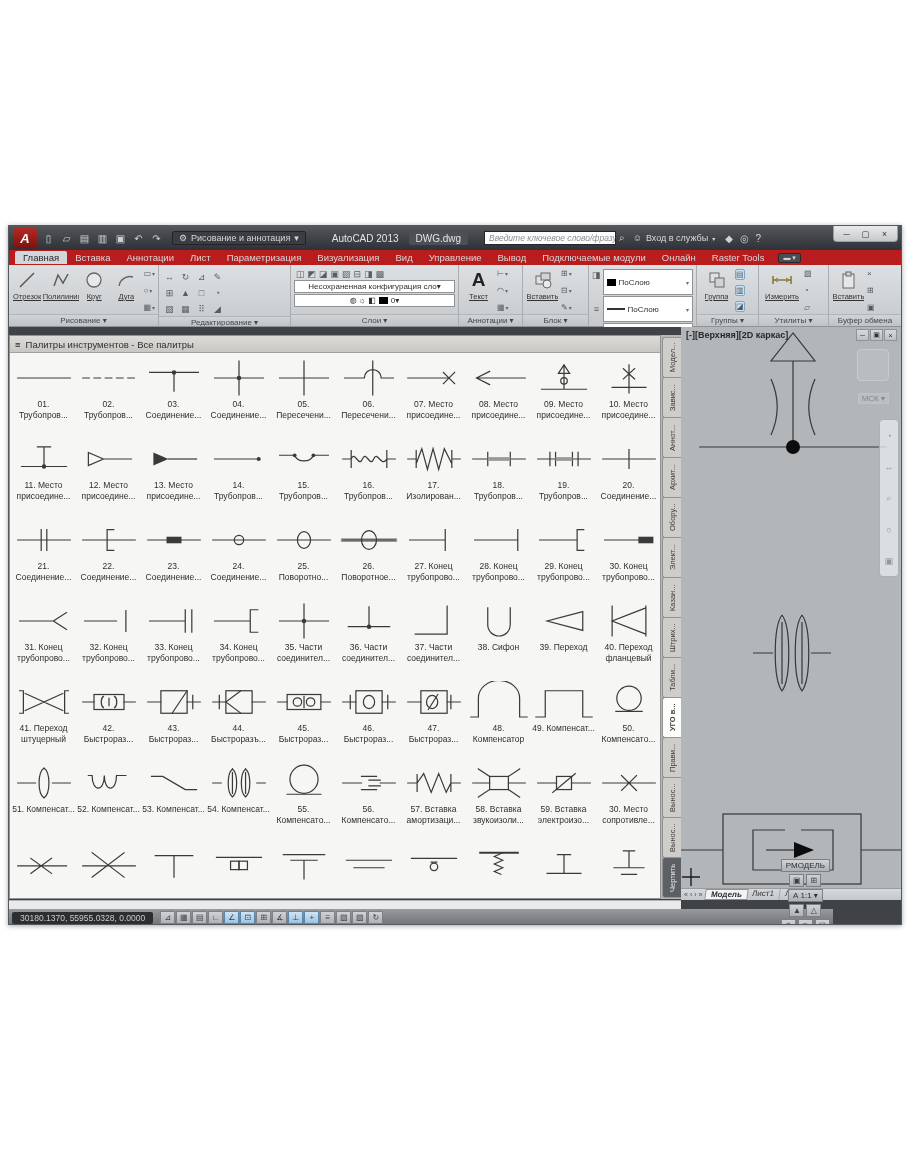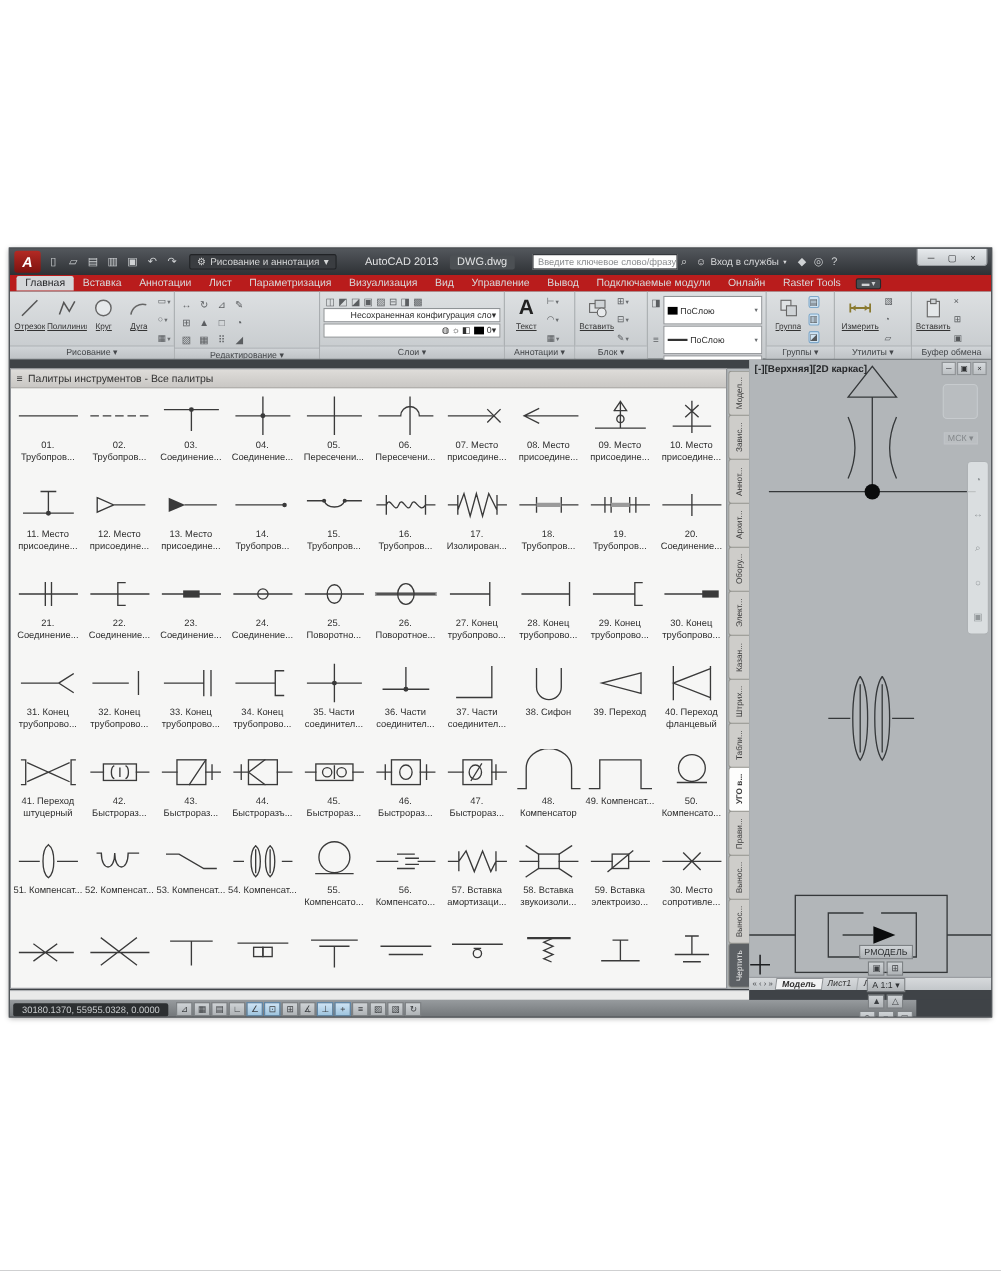--- a/index.html
+++ b/index.html
@@ -14,21 +14,21 @@
   .logo{width:24px;height:20px;background:linear-gradient(#b32a24,#7e120f);border-radius:3px;color:#fff;
     font-weight:bold;font-size:13px;display:flex;align-items:center;justify-content:center;font-style:italic;margin-right:4px;}
   .qat{display:flex;gap:3px;align-items:center;}
   .qat .ic{width:15px;height:15px;display:flex;align-items:center;justify-content:center;color:#cfd2d4;font-size:10px;}
   .ws-dd{display:flex;align-items:center;gap:4px;background:#3a3d41;border:1px solid #212326;border-radius:2px;
     padding:1px 6px;margin-left:8px;font-size:9px;color:#d5d6d7;}
   .tb-title{margin-left:26px;display:flex;gap:10px;align-items:center;font-size:10px;color:#e3e4e5;}
   .tb-doc{background:#4c5054;padding:1px 7px;border-radius:2px;}
   .tb-search{margin-left:16px;display:flex;align-items:center;gap:3px;}
   .tb-search .box{width:132px;height:14px;background:#fdfdfd;border:1px solid #23262a;color:#8b8d8f;
-    font-size:8.5px;padding:0 4px;line-height:13px;overflow:hidden;white-space:nowrap;}
+    font-style:italic;font-size:8.5px;padding:0 4px;line-height:13px;overflow:hidden;white-space:nowrap;}
   .signin{display:flex;align-items:center;gap:4px;margin-left:8px;font-size:9px;}
   .tb-right{display:flex;gap:7px;margin-left:10px;align-items:center;}
   .tb-right .ic{color:#cfd2d4;font-size:10px;}
   .win-controls{position:absolute;right:3px;top:0;height:16px;background:linear-gradient(#e8ebee,#c6cacd);
     border:1px solid #9a9ea2;border-top:none;border-radius:0 0 4px 4px;display:flex;align-items:center;padding:0 4px;gap:2px;}
   .win-controls .wc{width:17px;height:12px;display:flex;align-items:center;justify-content:center;color:#2f3133;
     font-size:8.5px;border:1px solid transparent;border-radius:2px;}
 
   
   .rtabs{height:15px;background:#b91c1c;display:flex;align-items:center;padding-left:6px;font-size:9.5px;color:#d8d9da;}
@@ -47,21 +47,21 @@
   .bigbtn .bico{width:22px;height:22px;display:flex;align-items:center;justify-content:center;}
   .bigbtn .blbl{font-size:7.5px;color:#333;white-space:nowrap;overflow:hidden;max-width:36px;text-decoration:underline;}
   .minicol{display:flex;flex-direction:column;justify-content:space-between;padding:2px 0;}
   .minirow{display:flex;align-items:center;gap:1px;font-size:8px;color:#55585b;}
   .minirow .dd{font-size:6px;color:#6a6d70;}
   .gridicons{display:grid;grid-template-columns:repeat(4,15px);grid-auto-rows:15px;gap:1px;padding-top:2px;}
   .gico{display:flex;align-items:center;justify-content:center;font-size:9px;color:#5b5e61;}
   .layers-body{display:flex;flex-direction:column;gap:1px;width:100%;padding-top:2px;}
   .lay-icons{display:flex;gap:3px;font-size:8.5px;color:#5b5e61;padding:0 2px;}
   .lay-dd{height:13px;background:#fff;border:1px solid #8f9396;font-size:8px;color:#2e2e2e;display:flex;
-    align-items:center;justify-content:flex-end;padding:0 3px;white-space:nowrap;overflow:hidden;}
+    align-items:center;justify-content:center;padding:0 3px;white-space:nowrap;overflow:hidden;}
   .props-body{display:flex;gap:2px;width:100%;padding-top:2px;}
   .props-mini{display:flex;flex-direction:column;justify-content:space-between;font-size:8px;color:#5b5e61;padding:1px 0;}
   .props-rows{display:flex;flex-direction:column;gap:1px;flex:1;}
   .prow{height:13px;background:#fff;border:1px solid #8f9396;display:flex;align-items:center;gap:3px;
     font-size:8px;color:#2e2e2e;padding:12px 3px;}
   .swatch{width:9px;height:7px;background:#000;}
   .lineswatch{width:18px;height:0;border-top:2px solid #333;}
   .prow .dd{margin-left:auto;font-size:6px;color:#6a6d70;}
   .blue{background:#cfe3f2;border:1px solid #7da7c9;border-radius:2px;}
 

